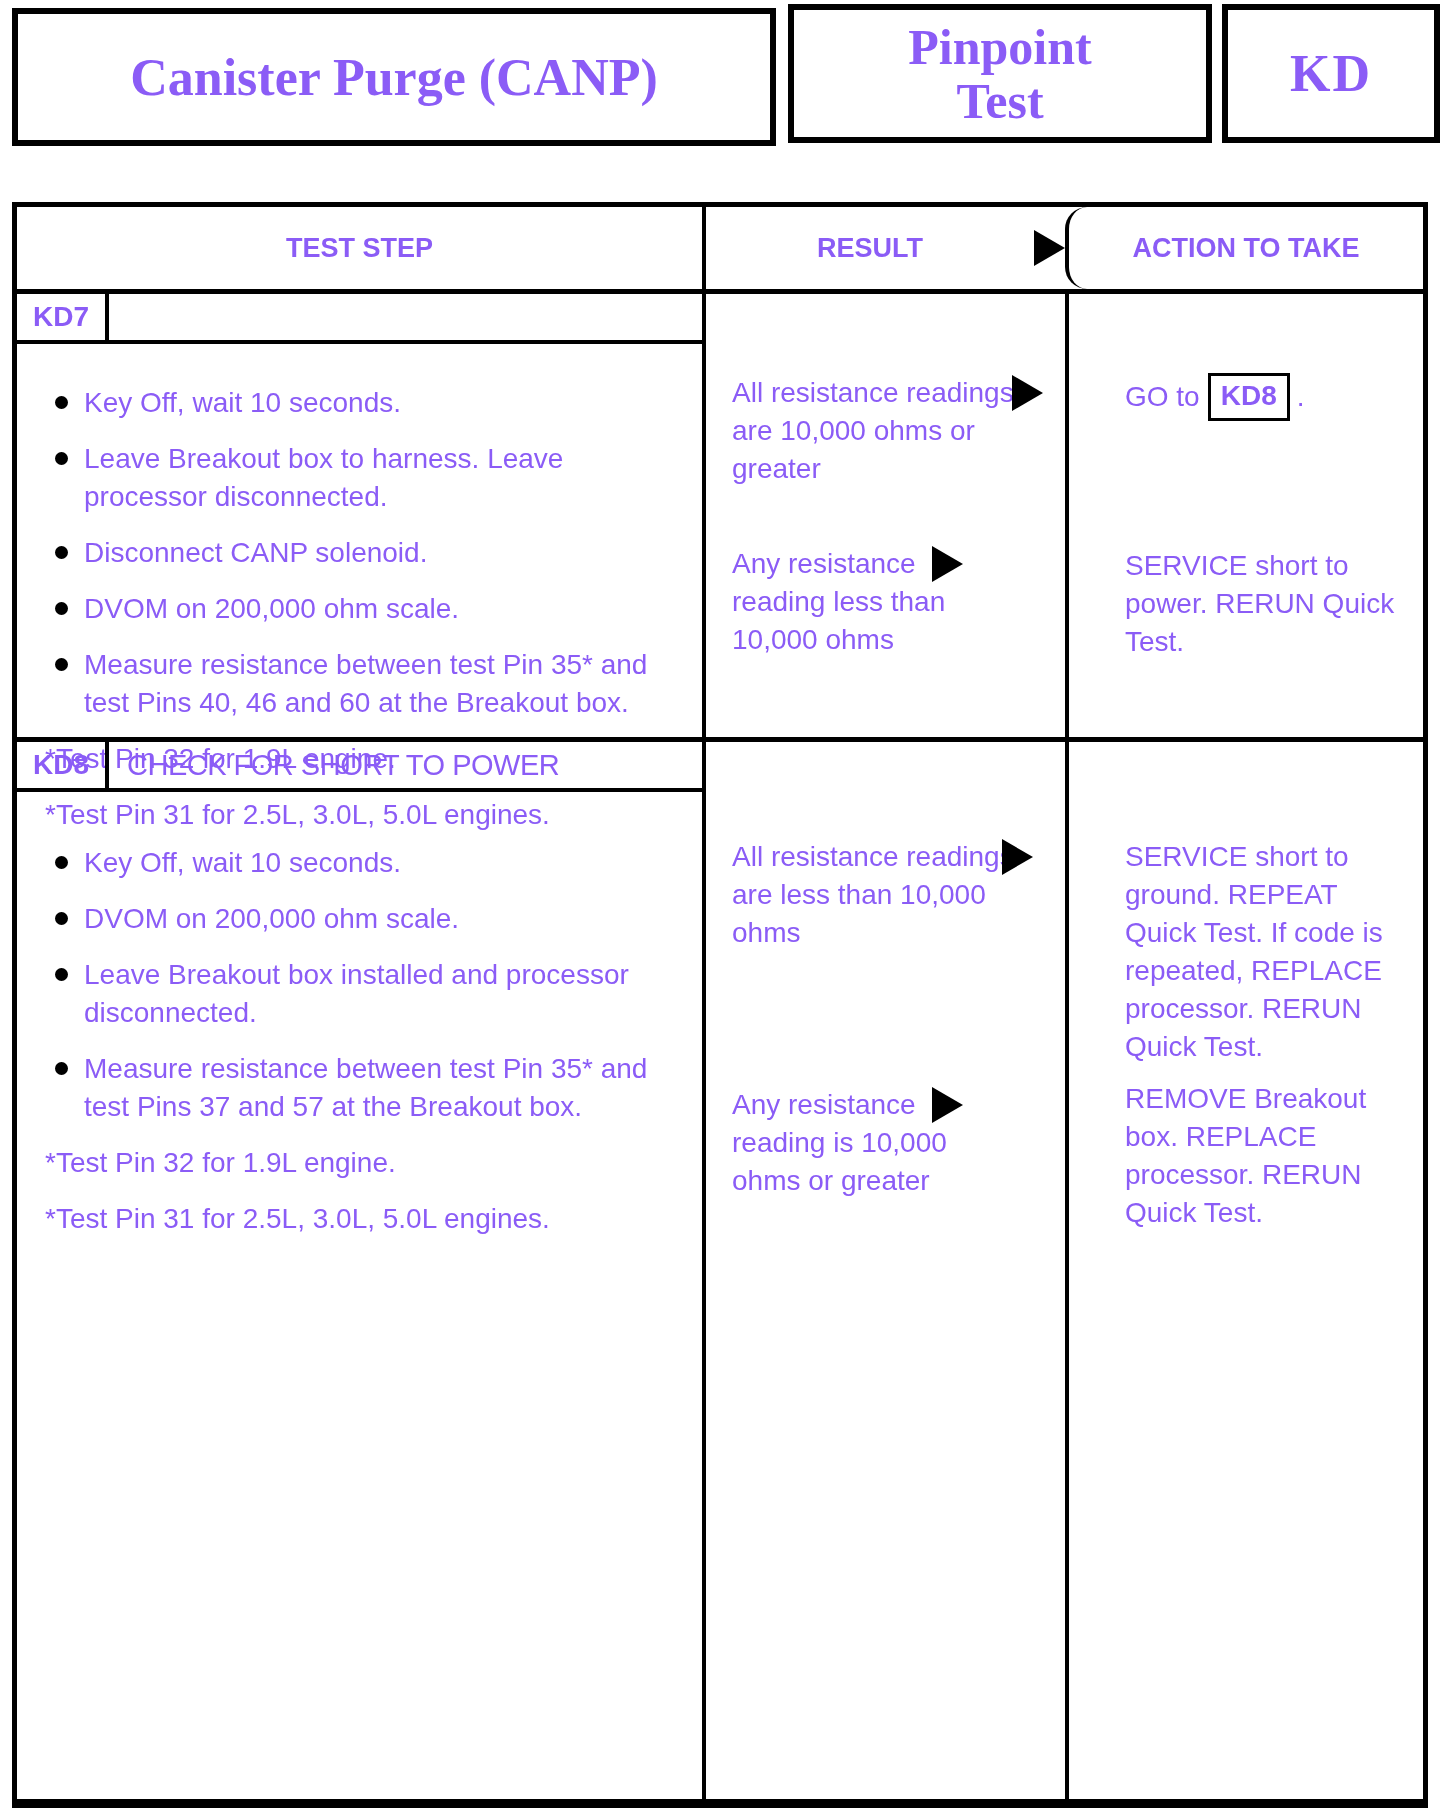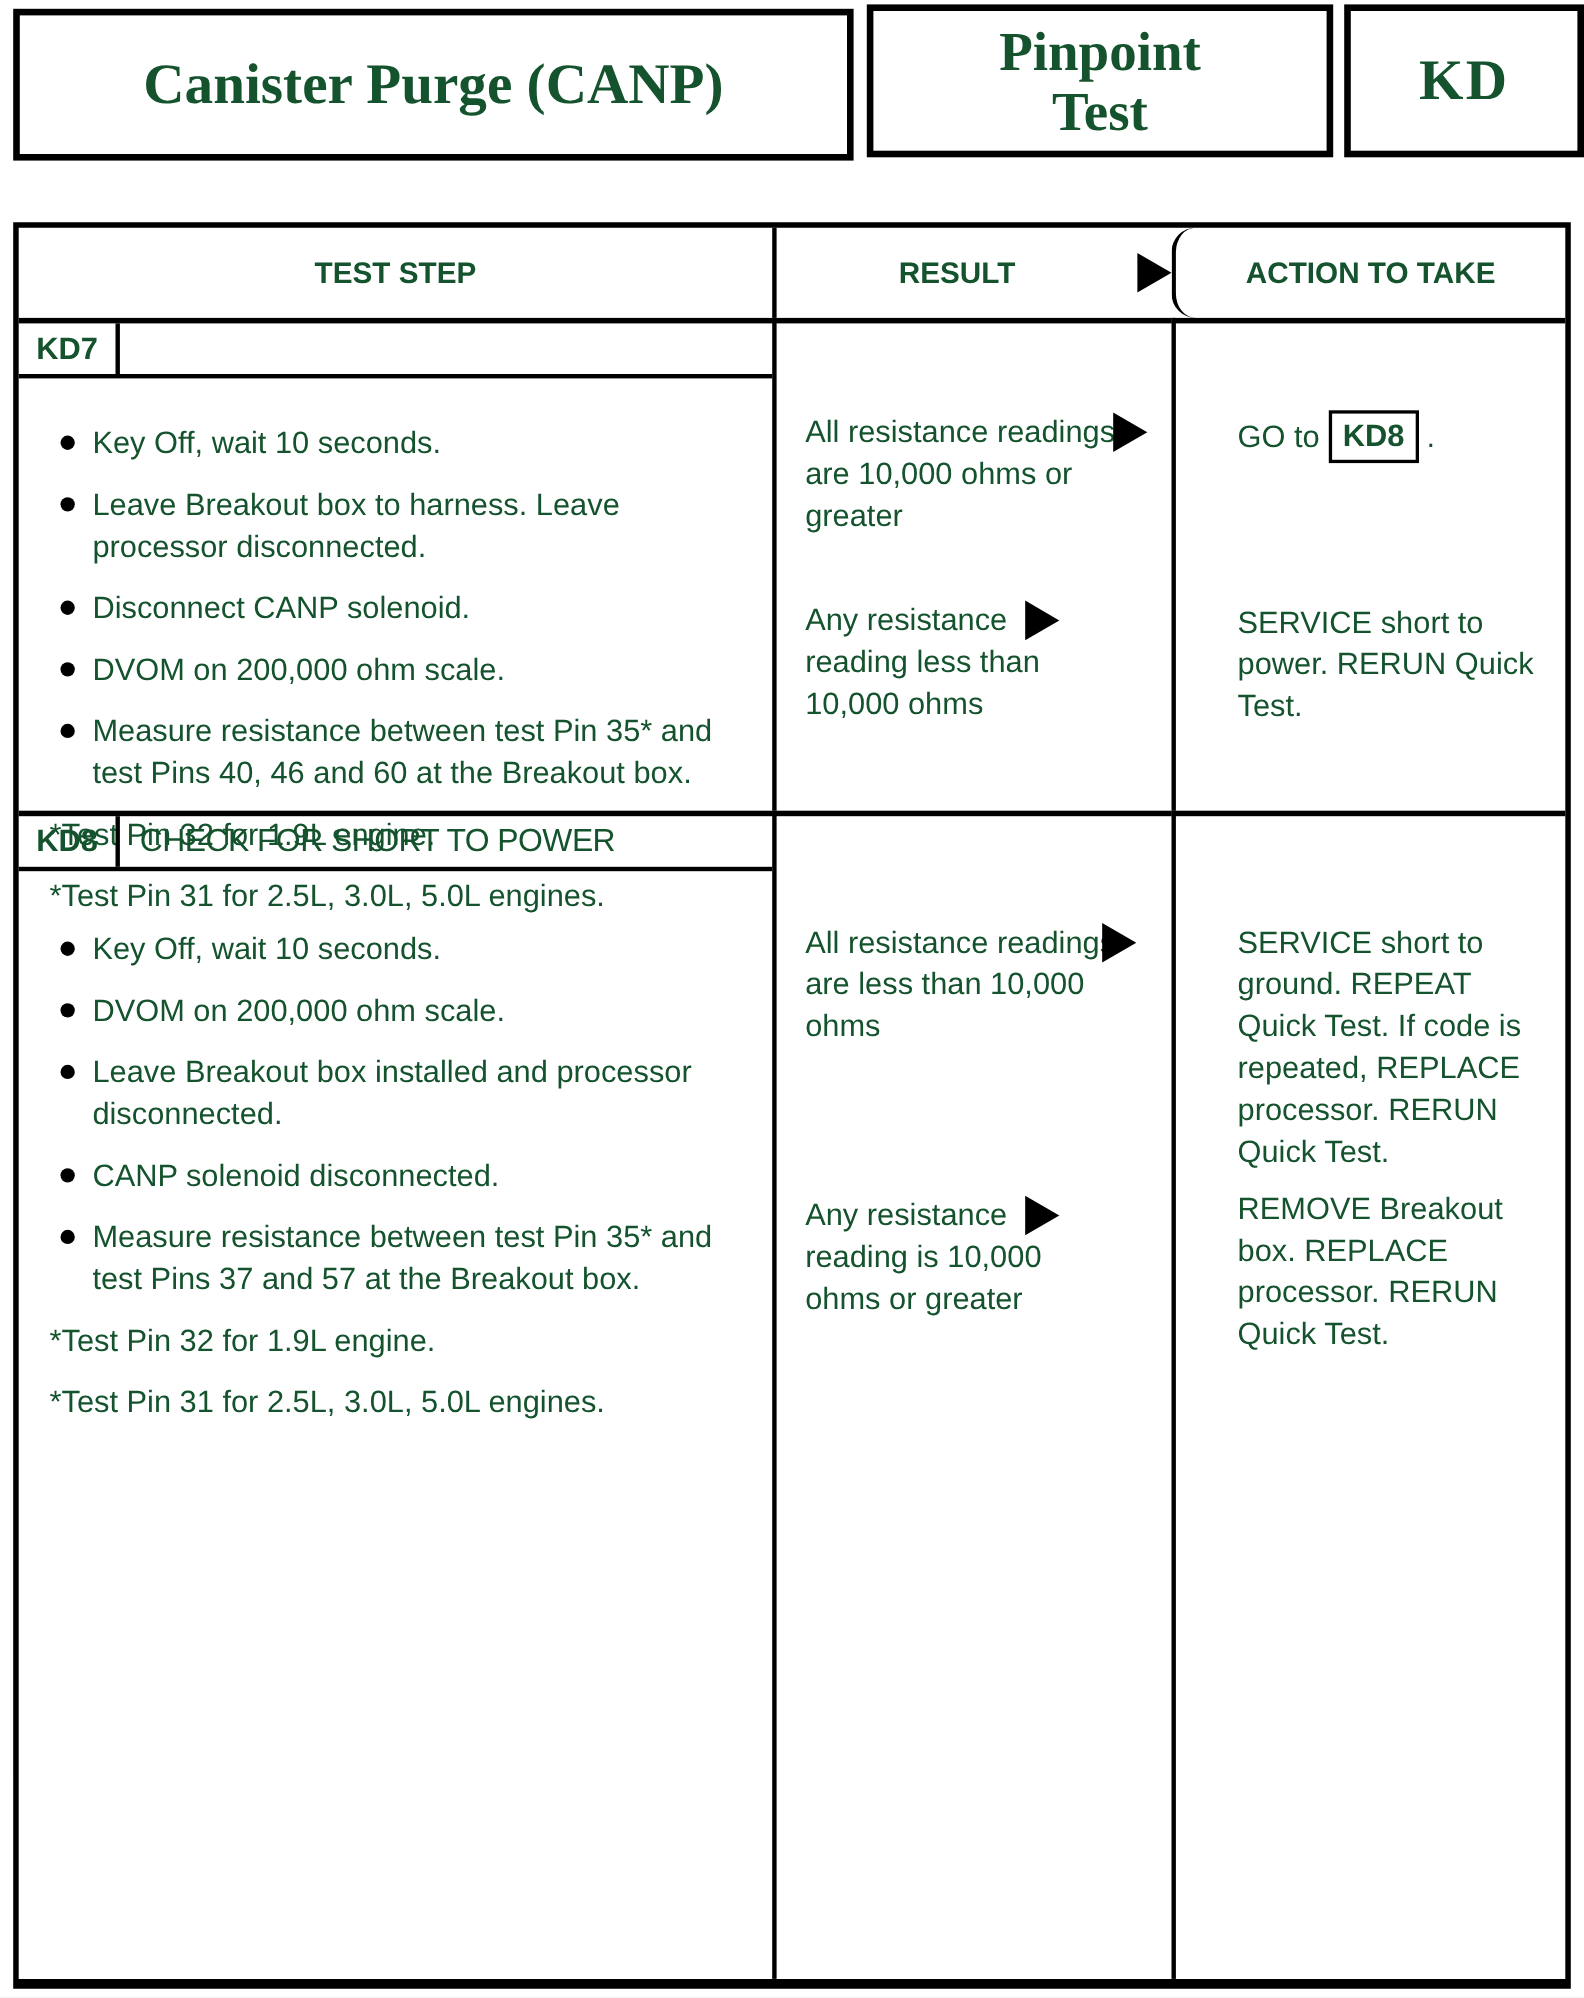--- a/index.html
+++ b/index.html
@@ -1,17 +1,17 @@
 <!DOCTYPE html>
 <html><head>
 <meta charset="utf-8">
 <style>
   html,body{margin:0;padding:0;background:#e8e8e8;}
   .page{position:relative;width:1440px;height:1816px;background:#ffffff;
-        font-family:"Liberation Sans",sans-serif;color:#14532d;overflow:hidden;}
+        font-family:"Liberation Sans",sans-serif;color:#8b5cf6;overflow:hidden;}
 
   
   .hdr-box{position:absolute;border:6px solid #000;background:#fff;
            display:flex;align-items:center;justify-content:center;
            font-family:"Liberation Serif","DejaVu Serif",serif;font-weight:bold;}
   .box-component{left:12px;top:8px;width:752px;height:126px;font-size:52px;}
   .box-doctype{left:788px;top:4px;width:412px;height:127px;font-size:50px;
                line-height:1.08;text-align:center;flex-direction:column;}
   .box-code{left:1222px;top:4px;width:206px;height:127px;font-size:52px;letter-spacing:2px;}
 
@@ -162,24 +162,20 @@
         <div class="bullet">
           <span class="dot"></span>
           <span class="btext">DVOM on 200,000 ohm scale.</span>
         </div>
         <div class="bullet">
           <span class="dot"></span>
           <span class="btext">Leave Breakout box installed and processor disconnected.</span>
         </div>
         <div class="bullet">
           <span class="dot"></span>
-          <span class="btext">CANP solenoid disconnected.</span>
-        </div>
-        <div class="bullet">
-          <span class="dot"></span>
           <span class="btext">Measure resistance between test Pin 35* and test Pins 37 and 57 at the Breakout box.</span>
         </div>
         <div class="footnote">*Test Pin 32 for 1.9L engine.</div>
         <div class="footnote">*Test Pin 31 for 2.5L, 3.0L, 5.0L engines.</div>
       </div>
     </div>
 
     <div class="cell col2 r3 res-cell res-cell-kd8">
       <div class="res-block rw-300">
         <span>All resistance readings are less than 10,000 ohms</span>

